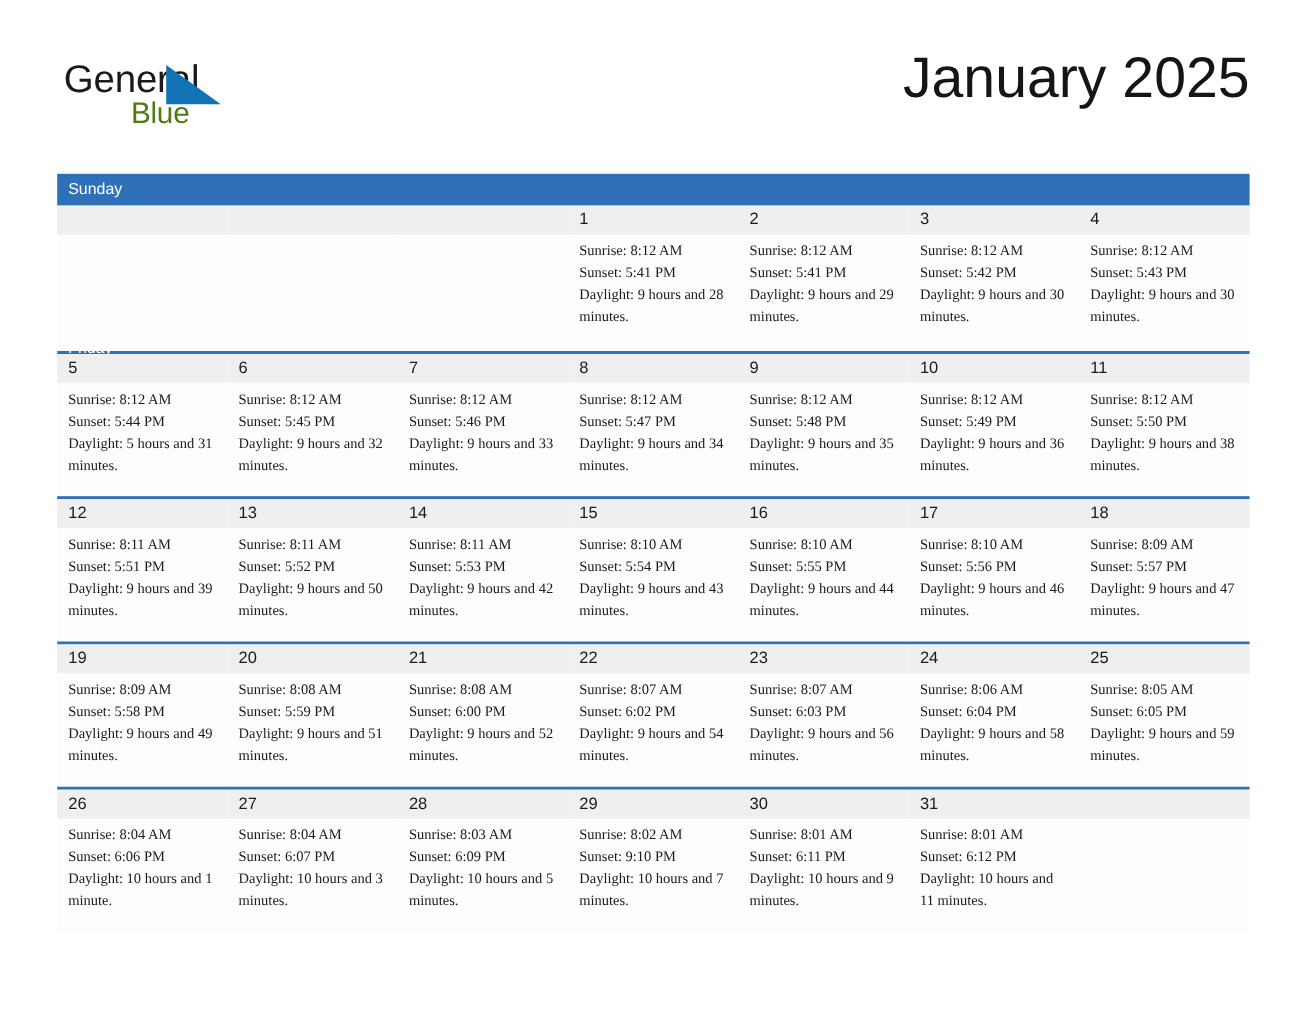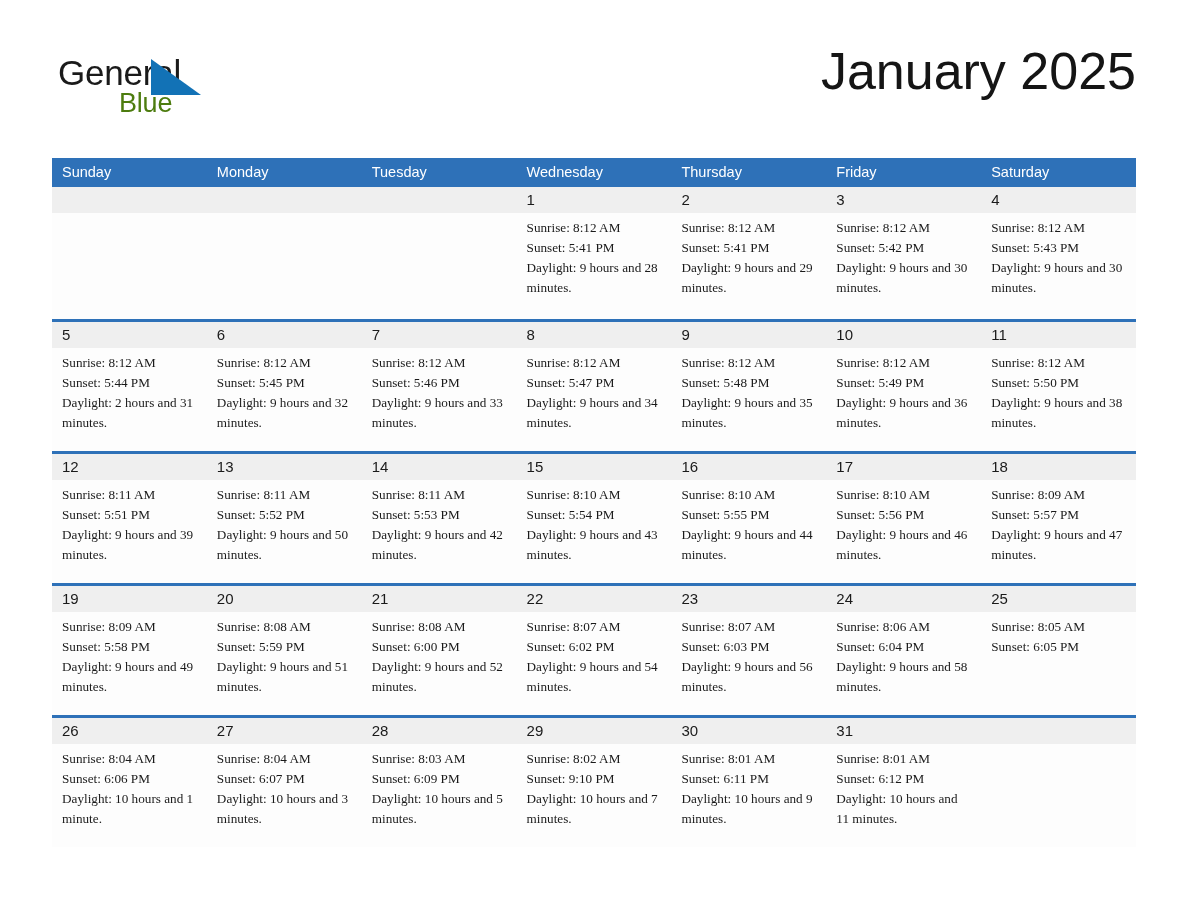--- a/index.html
+++ b/index.html
@@ -91,20 +91,21 @@
   .calendar {
     position: absolute;
     left: 52px;
     top: 158px;
     width: 1084px;
   }
   .cal-head {
     display: flex;
     background: #2e71b8;
     height: 29px;
+    flex-direction: column;
   }
   .cal-head .hcell {
     flex: 1 1 0;
     color: #ffffff;
     font-size: 14.5px;
     line-height: 29px;
     padding-left: 10px;
     box-sizing: border-box;
     white-space: nowrap;
   }
@@ -219,21 +220,21 @@
               <div class="wrap">Daylight: 9 hours and 30 minutes.</div>
             </div>
           </div>
         </div>
         <div class="week">
           <div class="daycell">
             <div class="daynum">5</div>
             <div class="dayinfo">
               <div>Sunrise: 8:12 AM</div>
               <div>Sunset: 5:44 PM</div>
-              <div class="wrap">Daylight: 2 hours and 31 minutes.</div>
+              <div class="wrap">Daylight: 5 hours and 31 minutes.</div>
             </div>
           </div>
           <div class="daycell">
             <div class="daynum">6</div>
             <div class="dayinfo">
               <div>Sunrise: 8:12 AM</div>
               <div>Sunset: 5:45 PM</div>
               <div class="wrap">Daylight: 9 hours and 32 minutes.</div>
             </div>
           </div>
@@ -383,20 +384,21 @@
               <div>Sunrise: 8:06 AM</div>
               <div>Sunset: 6:04 PM</div>
               <div class="wrap">Daylight: 9 hours and 58 minutes.</div>
             </div>
           </div>
           <div class="daycell">
             <div class="daynum">25</div>
             <div class="dayinfo">
               <div>Sunrise: 8:05 AM</div>
               <div>Sunset: 6:05 PM</div>
+              <div class="wrap">Daylight: 9 hours and 59 minutes.</div>
             </div>
           </div>
         </div>
         <div class="week">
           <div class="daycell">
             <div class="daynum">26</div>
             <div class="dayinfo">
               <div>Sunrise: 8:04 AM</div>
               <div>Sunset: 6:06 PM</div>
               <div class="wrap">Daylight: 10 hours and 1 minute.</div>

